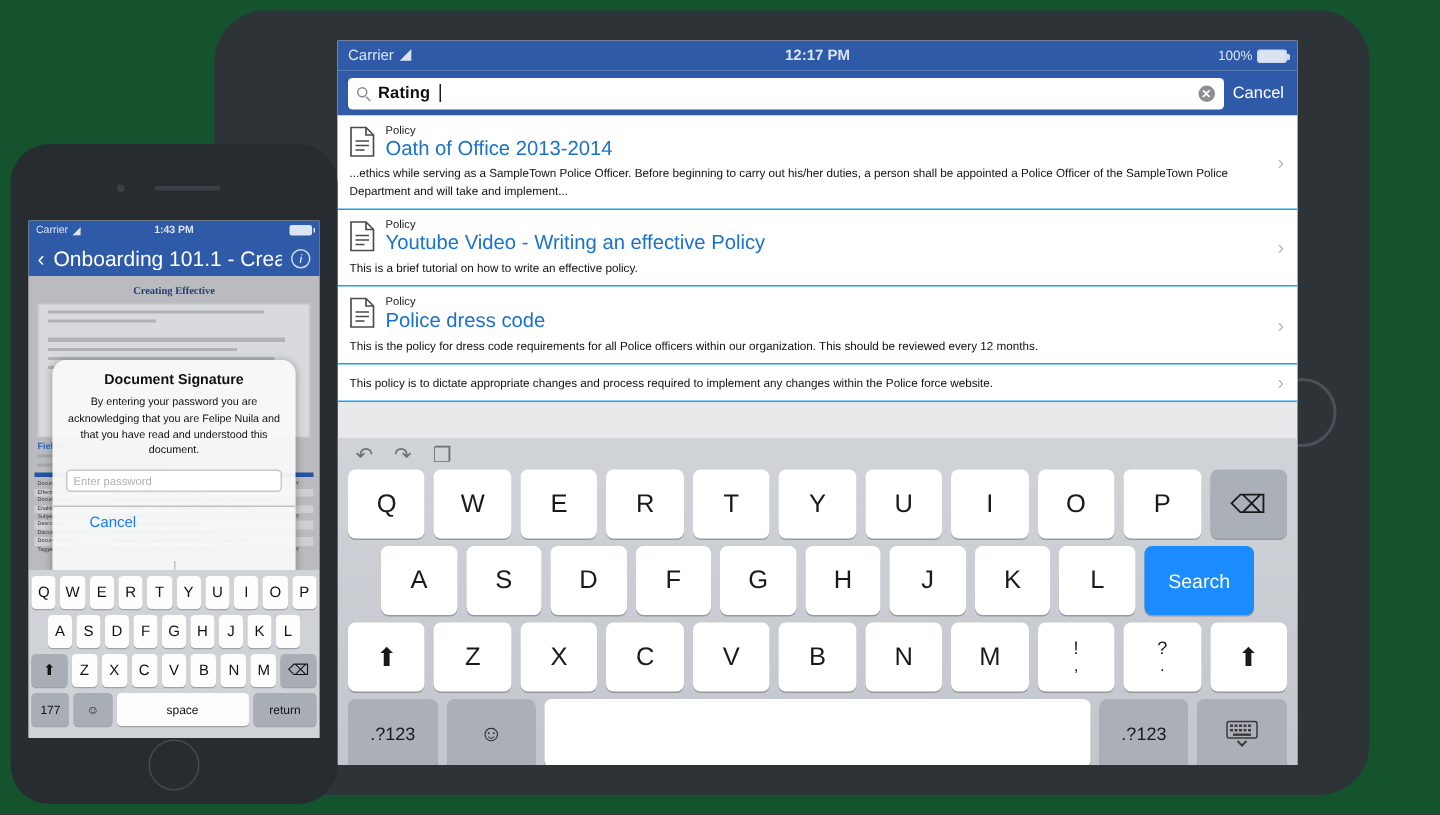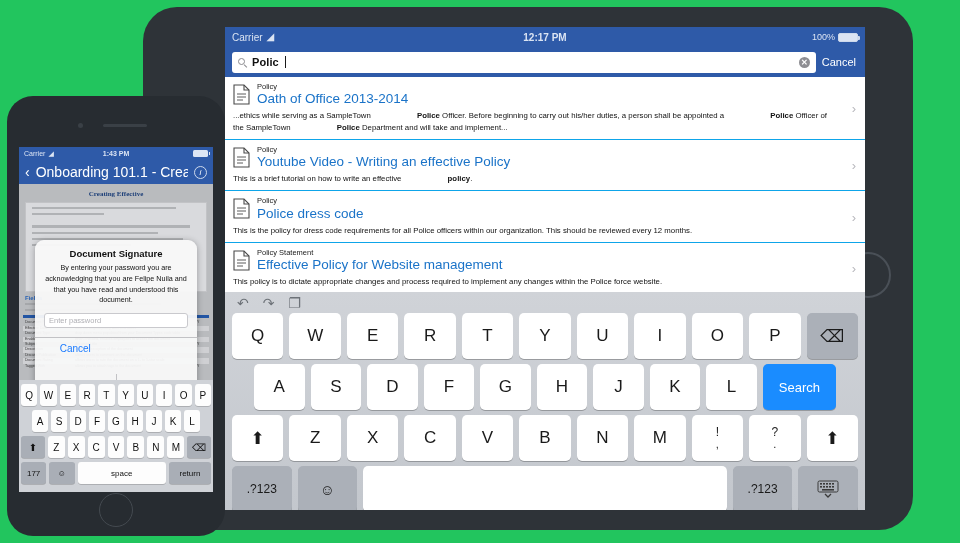--- a/index.html
+++ b/index.html
@@ -2,21 +2,21 @@
 <html><head>
 <meta charset="utf-8">
 <style>
   * { box-sizing: border-box; margin: 0; padding: 0; }
   html, body {
     width: 960px; height: 543px;
     background: #000;
     font-family: "Liberation Sans", sans-serif;
     overflow: hidden;
   }
-  #stage { position: relative; width: 960px; height: 543px; background: #22c55e; }
+  #stage { position: relative; width: 960px; height: 543px; background: #14532d; }
 
   
   #ipad-device {
     position: absolute; left: 143px; top: 7px;
     width: 770px; height: 523px;
     background: #2e3338;
     border-radius: 34px;
   }
   #ipad-home-button {
     position: absolute; right: 22px; top: 245px;
@@ -104,21 +104,21 @@
   }
   .doc-icon svg { display: block; }
   .result-meta { flex: 1; min-width: 0; }
   .result-kind { font-size: 7.5px; color: #1a1a1a; line-height: 1.25; }
   .result-title {
     font-size: 13.5px; color: #1a73c8; line-height: 1.25; white-space: nowrap;
   }
   .result-snippet {
     font-size: 7.8px; color: #111; line-height: 1.45; margin-top: 2px;
   }
-  .result-snippet b { font-weight: bold; margin-left: 44px; }
+  .result-snippet b { font-weight: normal; }
   .chev {
     position: absolute; right: 9px; top: 50%; transform: translateY(-50%);
     color: #b8b8bd; font-size: 13px; line-height: 1;
   }
 
   
   .ipad-keyboard {
     position: absolute; left: 0; right: 0; bottom: 0; height: 218px;
     background: linear-gradient(#d0d3d8, #c3c7cd);
     padding: 0 4px 6px;
@@ -278,21 +278,21 @@
           <span class="batt-body"></span>
         </span>
       </div>
 
       <div class="ipad-searchbar">
         <div class="search-field">
           <span class="magnifier">
             <span class="lens"></span>
               <span class="handle"></span>
           </span>
-          <span class="search-value">Polic</span>
+          <span class="search-value">Rating</span>
           <span class="caret"></span>
           <span class="clear-btn">✕</span>
         </div>
         <span class="cancel-btn">Cancel</span>
       </div>
 
       <div class="results">
 
         <div class="result-row">
           <div class="result-head">
@@ -348,35 +348,20 @@
             <span class="result-meta">
               <div class="result-kind">Policy</div>
               <div class="result-title">Police dress code</div>
             </span>
           </div>
           <div class="result-snippet"><span>This is the policy for dress code requirements for all Police officers within our organization. This should be reviewed every 12 months.</span></div>
           <span class="chev">›</span>
         </div>
 
         <div class="result-row">
-          <div class="result-head">
-            <span class="doc-icon">
-              <svg width="17" height="21" viewBox="0 0 17 21">
-                  <path d="M1 1h10l5 5v14H1z" fill="#fff" stroke="#4a4a4a" stroke-width="1.1"></path>
-                  <path d="M11 1v5h5" fill="none" stroke="#4a4a4a" stroke-width="1.1"></path>
-                  <g stroke="#4a4a4a" stroke-width=".9">
-                    <path d="M4 10h9M4 13h9M4 16h6"></path>
-                  </g>
-                </svg>
-            </span>
-            <span class="result-meta">
-              <div class="result-kind">Policy Statement</div>
-              <div class="result-title">Effective Policy for Website management</div>
-            </span>
-          </div>
           <div class="result-snippet"><span>This policy is to dictate appropriate changes and process required to implement any changes within the Police force website.</span></div>
           <span class="chev">›</span>
         </div>
 
       </div>
 
       <div class="ipad-keyboard">
         <div class="kb-toolbar">
           <span class="tb-icon">↶</span>
           <span class="tb-icon">↷</span>

